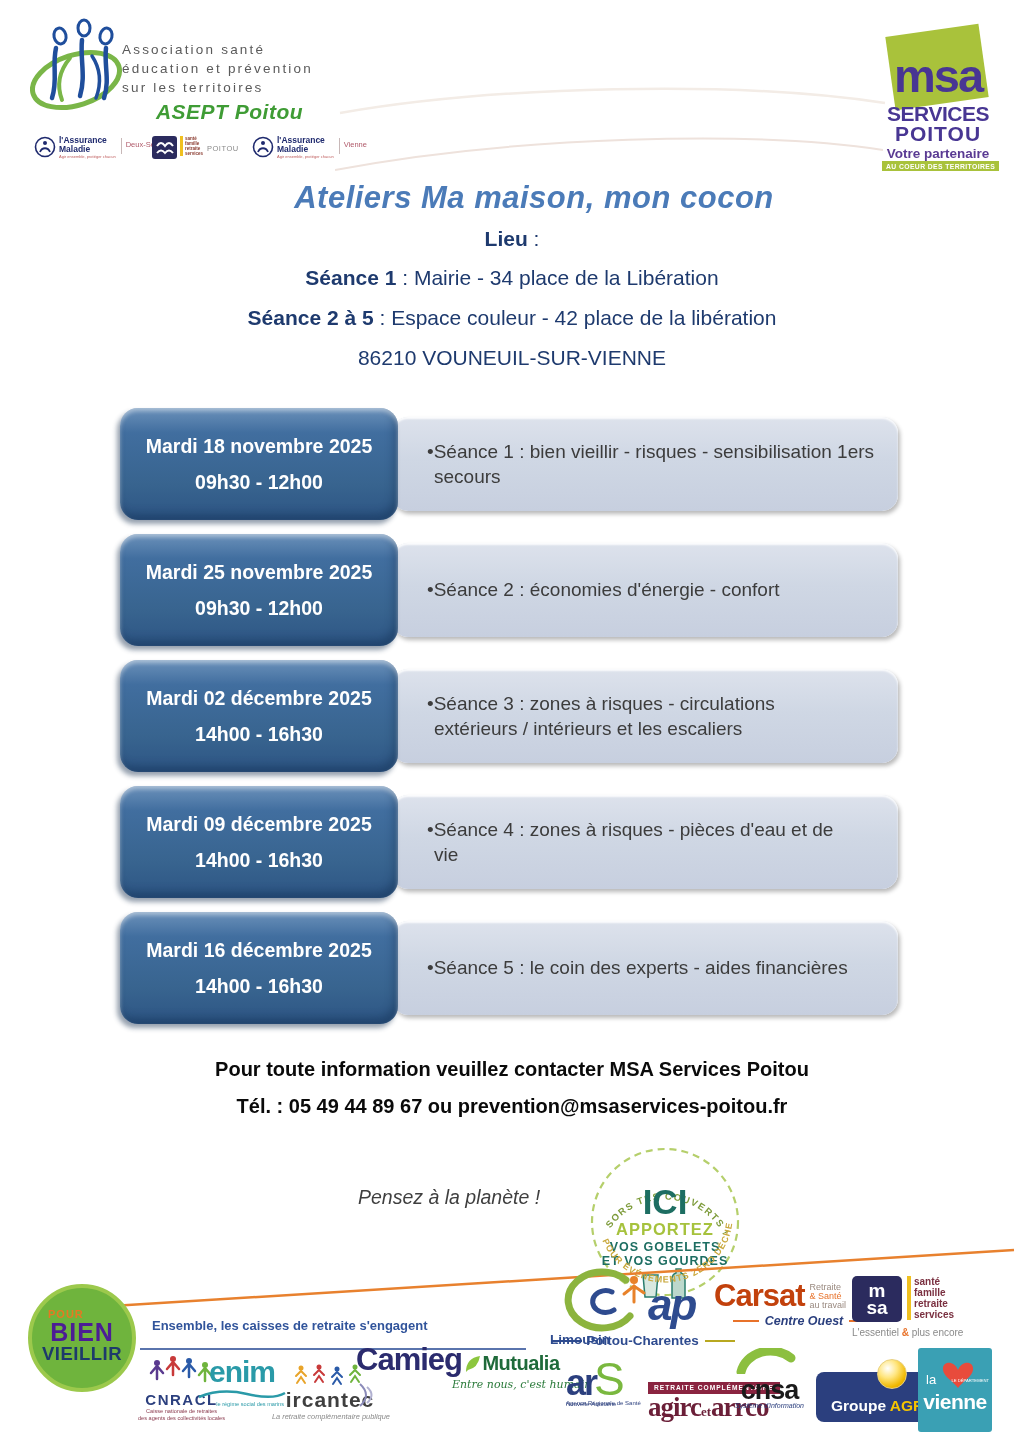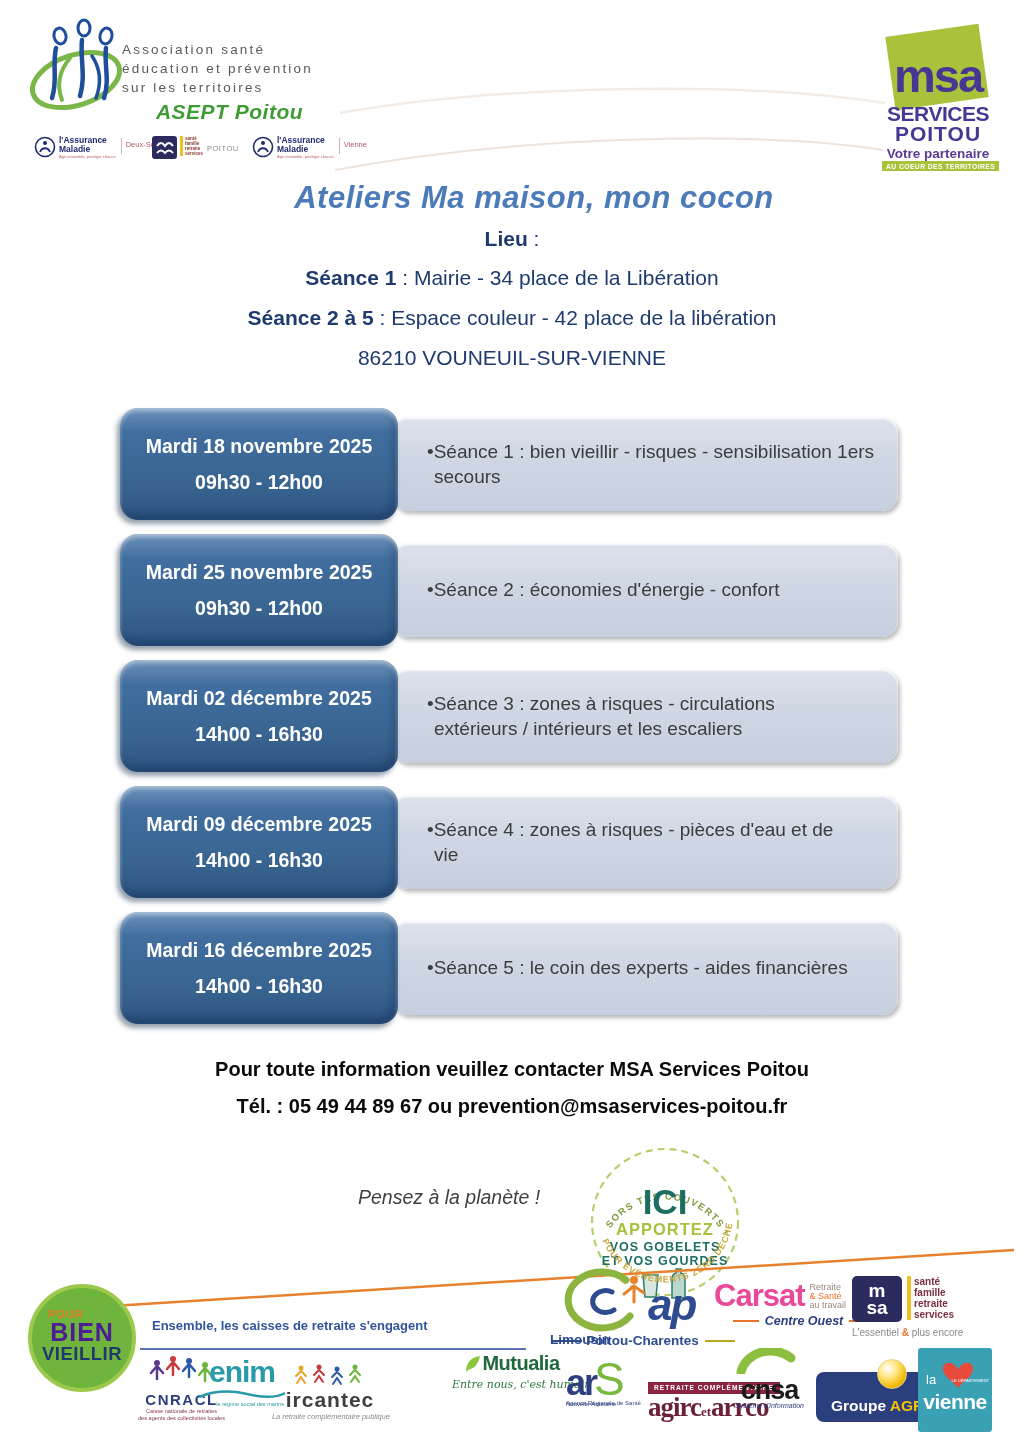--- a/index.html
+++ b/index.html
@@ -81,21 +81,21 @@
   .cap{position:absolute;left:550px;top:1266px;width:185px;height:104px;}
   .cap-ap{position:absolute;left:98px;top:14px;font-size:44px;font-weight:bold;font-style:italic;color:#2e4b8f;letter-spacing:-2px;}
   .cap-l1{position:absolute;left:0;top:66px;width:185px;text-align:left;font-size:13.5px;font-weight:bold;color:#2e4b8f;}
   .cap-l2{position:absolute;left:0;top:67px;width:185px;text-align:center;font-size:13.5px;font-weight:bold;color:#2e4b8f;}
   .cap-dash-l{position:absolute;left:2px;top:74px;width:30px;height:2px;background:#2e4b8f;}
   .cap-dash-r{position:absolute;right:0px;top:74px;width:30px;height:2px;background:#b8a820;}
 
   
   .carsat{position:absolute;left:714px;top:1281px;width:180px;}
   .carsat-top{display:flex;align-items:flex-start;}
-  .carsat-name{font-size:31px;font-weight:bold;color:#ec4899;letter-spacing:-1px;line-height:30px;}
+  .carsat-name{font-size:31px;font-weight:bold;color:#c2410c;letter-spacing:-1px;line-height:30px;}
   .carsat-mini{margin:2px 0 0 5px;}
   .carsat-mini div{font-size:9px;line-height:9px;color:#9a8a80;}
   .carsat-mini .o{color:#e8722a;}
   .carsat-sub{display:flex;align-items:center;justify-content:center;margin-top:3px;gap:6px;}
   .carsat-sub span{font-size:12.5px;font-weight:bold;font-style:italic;color:#2a3f7e;}
   .carsat-sub i{display:block;width:26px;height:2px;background:#e8722a;}
 
   
   .msaf{position:absolute;left:852px;top:1276px;width:125px;}
   .msaf-top{display:flex;}
@@ -408,20 +408,27 @@
         <circle cx="52" cy="5" r="2.5" fill="#2a5aa8" stroke="none"></circle>
           <path d="M 47 13 L 52 8 L 57 13 M 48 20 L 52 14 L 56 20" stroke="#2a5aa8"></path>
         <circle cx="70" cy="3" r="2.5" fill="#6fb43d" stroke="none"></circle>
           <path d="M 65 11 L 70 6 L 75 11 M 66 18 L 70 12 L 74 18" stroke="#6fb43d"></path>
       </g>
     </svg>
     <div class="irc-name">ircantec</div>
     <div class="irc-cap">La retraite complémentaire publique</div>
   </div>
 
+  <div class="camieg">
+    <span class="camieg-name">Camieg</span>
+    <svg width="24" height="34" style="vertical-align:bottom;">
+      <path d="M 4 6 Q 16 17 4 28" stroke="#8a8ab8" stroke-width="2" fill="none"></path>
+      <path d="M 11 9 Q 20 17 11 25" stroke="#b0b0d0" stroke-width="2" fill="none"></path>
+    </svg>
+  </div>
 
   <div class="mutualia">
     <div class="mut-row">
       <svg width="18" height="20">
         <path d="M 2 18 Q 2 4 16 2 Q 14 14 4 16 Z" fill="#8cc63e"></path>
       </svg>
       <span class="mut-name">Mutualia</span>
     </div>
     <div class="mut-cap">Entre nous, c'est humain</div>
   </div>

